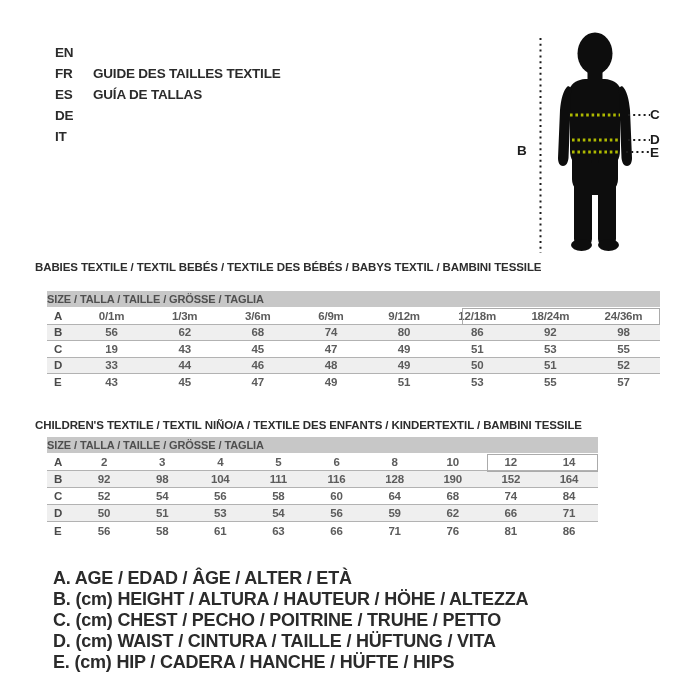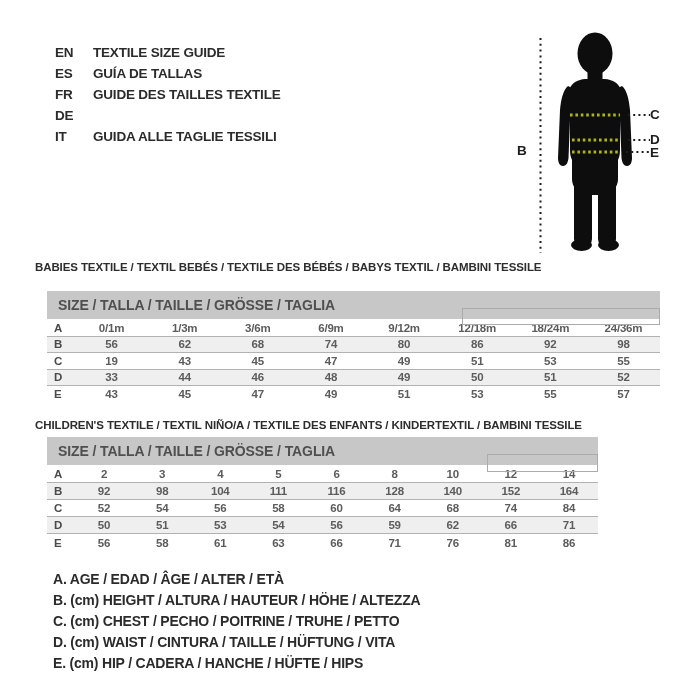--- a/index.html
+++ b/index.html
@@ -18,61 +18,59 @@
   #lblC{left:650px;top:107px;}
   #lblD{left:650px;top:132px;}
   #lblE{left:650px;top:145px;}
   
   .tbl-title{position:absolute;left:35px;font-size:11.5px;font-weight:700;letter-spacing:-0.1px;color:#2d2d2d;}
   #babies-title{top:261px;}
   #children-title{top:419px;}
   .size-table{position:absolute;left:47px;}
   #babies-table{top:291px;width:613px;}
   #children-table{top:437px;width:551px;}
-  .thead{height:28px;display:flex;align-items:center;background:#c7c7c7;color:#4f4f4f;
-         font-size:14px;font-weight:700;letter-spacing:-0.1px;padding-left:11px;box-sizing:border-box;margin-bottom:1px;}
+  .thead{height:16px;display:flex;align-items:center;background:#c7c7c7;color:#4f4f4f;
+         font-size:11px;font-weight:700;letter-spacing:-0.1px;padding-left:0;box-sizing:border-box;margin-bottom:1px;}
   .trow{display:flex;align-items:center;border-bottom:1px solid #b2b2b2;
         font-size:11.5px;font-weight:700;letter-spacing:-0.2px;color:#5c5c5c;box-sizing:border-box;}
   #babies-table .trow{height:16.5px;}
   #children-table .trow{height:17px;}
   .trow:last-child{border-bottom:none;}
   .stripe{background:#efefef;}
   .tcell{flex:1;text-align:center;}
   .tlabel{flex:none;width:28px;text-align:left;padding-left:7px;box-sizing:border-box;color:#4a4a4a;}
   .hl-box{position:absolute;border:1px solid #ababab;background:transparent;box-sizing:border-box;}
   #babies-hl{left:415px;top:17px;width:198px;height:17px;}
   #children-hl{left:440px;top:17px;width:111px;height:18px;}
   
   .legend-list{position:absolute;left:53px;top:568px;}
-  .legend-row{height:21px;display:flex;align-items:center;font-size:14px;font-weight:700;letter-spacing:-0.2px;color:#2b2b2b;}
+  .legend-row{height:21px;display:flex;align-items:center;font-size:18px;font-weight:700;letter-spacing:-0.2px;color:#2b2b2b;}
 </style>
 </head>
 <body>
 
 <div id="stage">
 
   <div class="lang-list">
       <div class="lang-row">
         <span class="lang-code">EN</span>
-        <span class="lang-label">TEXTILE SIZE GUIDE</span>
+      </div>
+      <div class="lang-row">
+        <span class="lang-code">FR</span>
+        <span class="lang-label">GUIDE DES TAILLES TEXTILE</span>
       </div>
       <div class="lang-row">
         <span class="lang-code">ES</span>
         <span class="lang-label">GUÍA DE TALLAS</span>
       </div>
       <div class="lang-row">
-        <span class="lang-code">FR</span>
-        <span class="lang-label">GUIDE DES TAILLES TEXTILE</span>
-      </div>
-      <div class="lang-row">
         <span class="lang-code">DE</span>
       </div>
       <div class="lang-row">
         <span class="lang-code">IT</span>
-        <span class="lang-label">GUIDA ALLE TAGLIE TESSILI</span>
       </div>
     </div>
 
   <div class="figure-wrap">
     <svg width="120" height="230" viewBox="0 0 120 230">
 
       <line x1="2.5" y1="8" x2="2.5" y2="223" stroke="#1d1d1d" stroke-width="2" stroke-dasharray="2 3.8"></line>
 
       <g fill="#0d0d0d">
         <ellipse cx="57" cy="23.5" rx="17.5" ry="21"></ellipse>
@@ -180,21 +178,21 @@
           <span class="tcell">14</span>
         </div>
         <div class="trow stripe">
           <span class="tcell tlabel">B</span>
           <span class="tcell">92</span>
           <span class="tcell">98</span>
           <span class="tcell">104</span>
           <span class="tcell">111</span>
           <span class="tcell">116</span>
           <span class="tcell">128</span>
-          <span class="tcell">140</span>
+          <span class="tcell">190</span>
           <span class="tcell">152</span>
           <span class="tcell">164</span>
         </div>
         <div class="trow">
           <span class="tcell tlabel">C</span>
           <span class="tcell">52</span>
           <span class="tcell">54</span>
           <span class="tcell">56</span>
           <span class="tcell">58</span>
           <span class="tcell">60</span>

